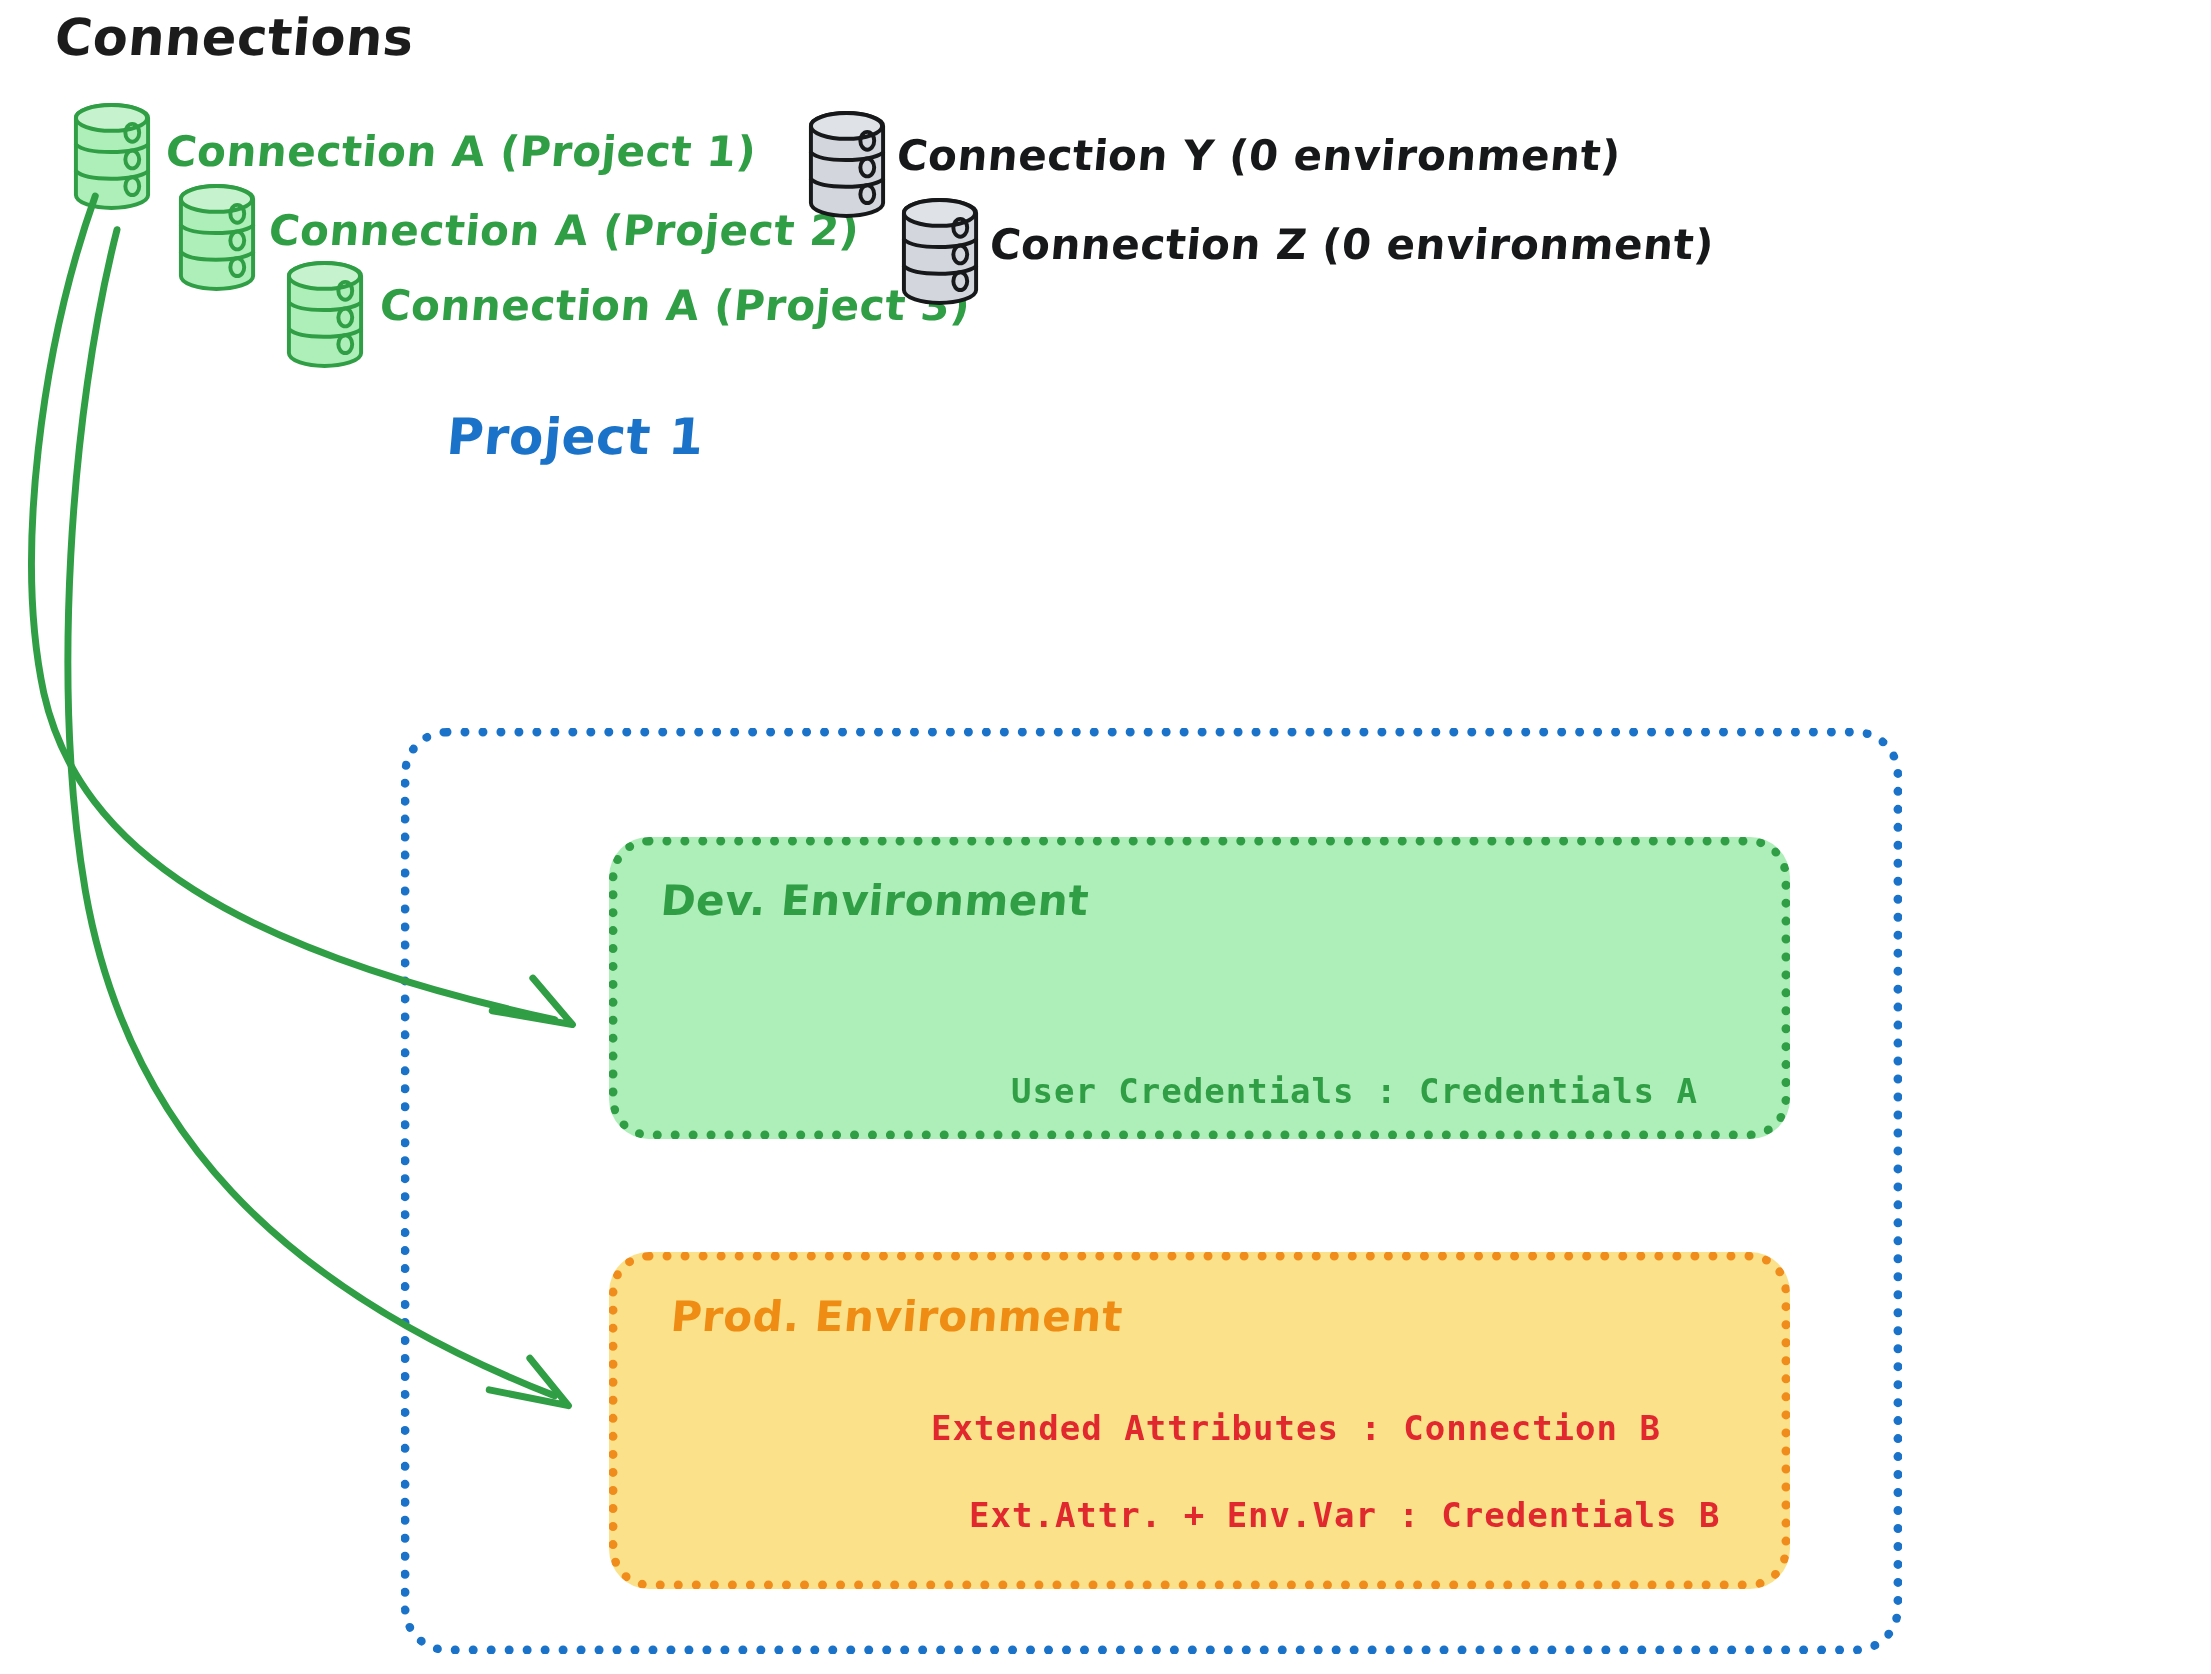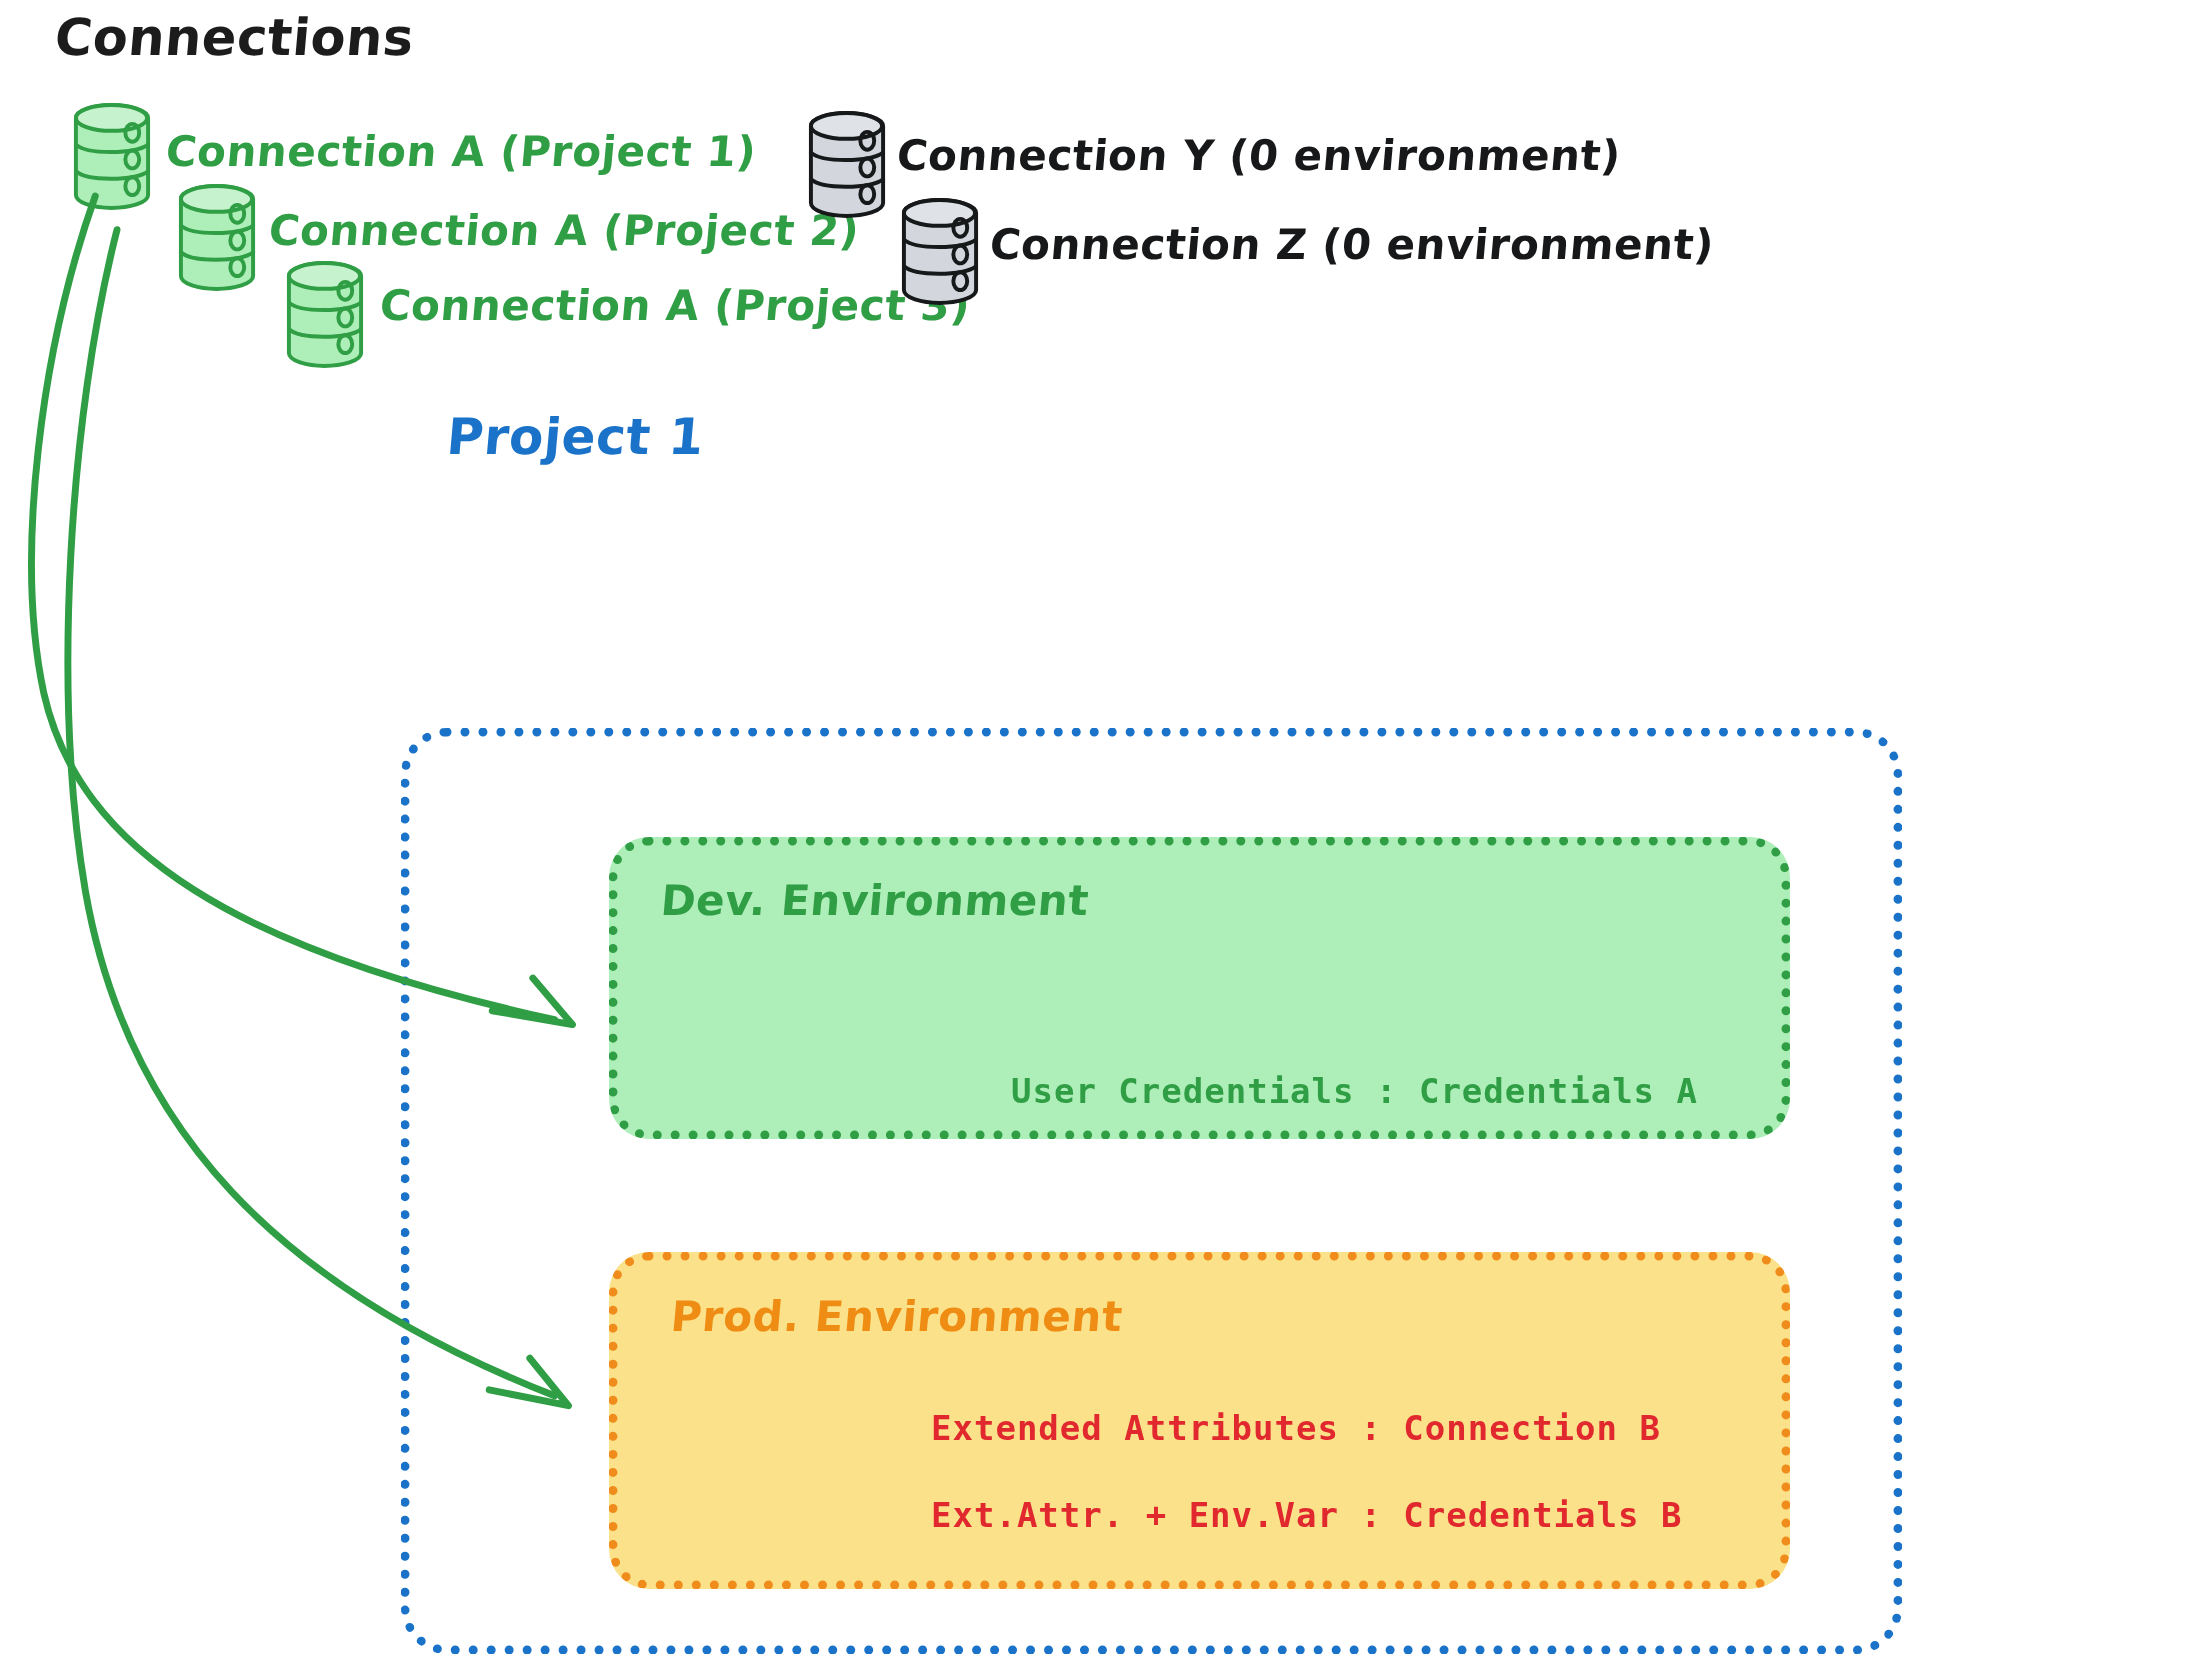--- a/index.html
+++ b/index.html
@@ -53,21 +53,21 @@
   #prod-box{
     left:609px;top:1252px;width:1181px;height:337px;
     border:9px dotted #f08c1b;border-radius:40px;background:#fbe28a;
   }
 
   #dev-title{left:661px;top:876px;font-size:42px;color:#2f9e44;}
   #prod-title{left:671px;top:1292px;font-size:42px;color:#ef8c13;}
 
   #dev-cred{left:1011px;top:1071px;font-size:34px;color:#2f9e44;letter-spacing:1px;}
   #prod-l1{left:931px;top:1408px;font-size:34px;color:#e0282e;letter-spacing:1px;}
-  #prod-l2{left:931px;top:1495px;font-size:34px;color:#e0282e;letter-spacing:1px;}
+  #prod-l2{left:969px;top:1495px;font-size:34px;color:#e0282e;letter-spacing:1px;}
 
   
   #arrows{position:absolute;left:0;top:0;width:2212px;height:1674px;pointer-events:none;}
 </style>
 </head>
 <body>
 
 <div id="stage">
 
   <div class="hand" id="title-connections">Connections</div>

